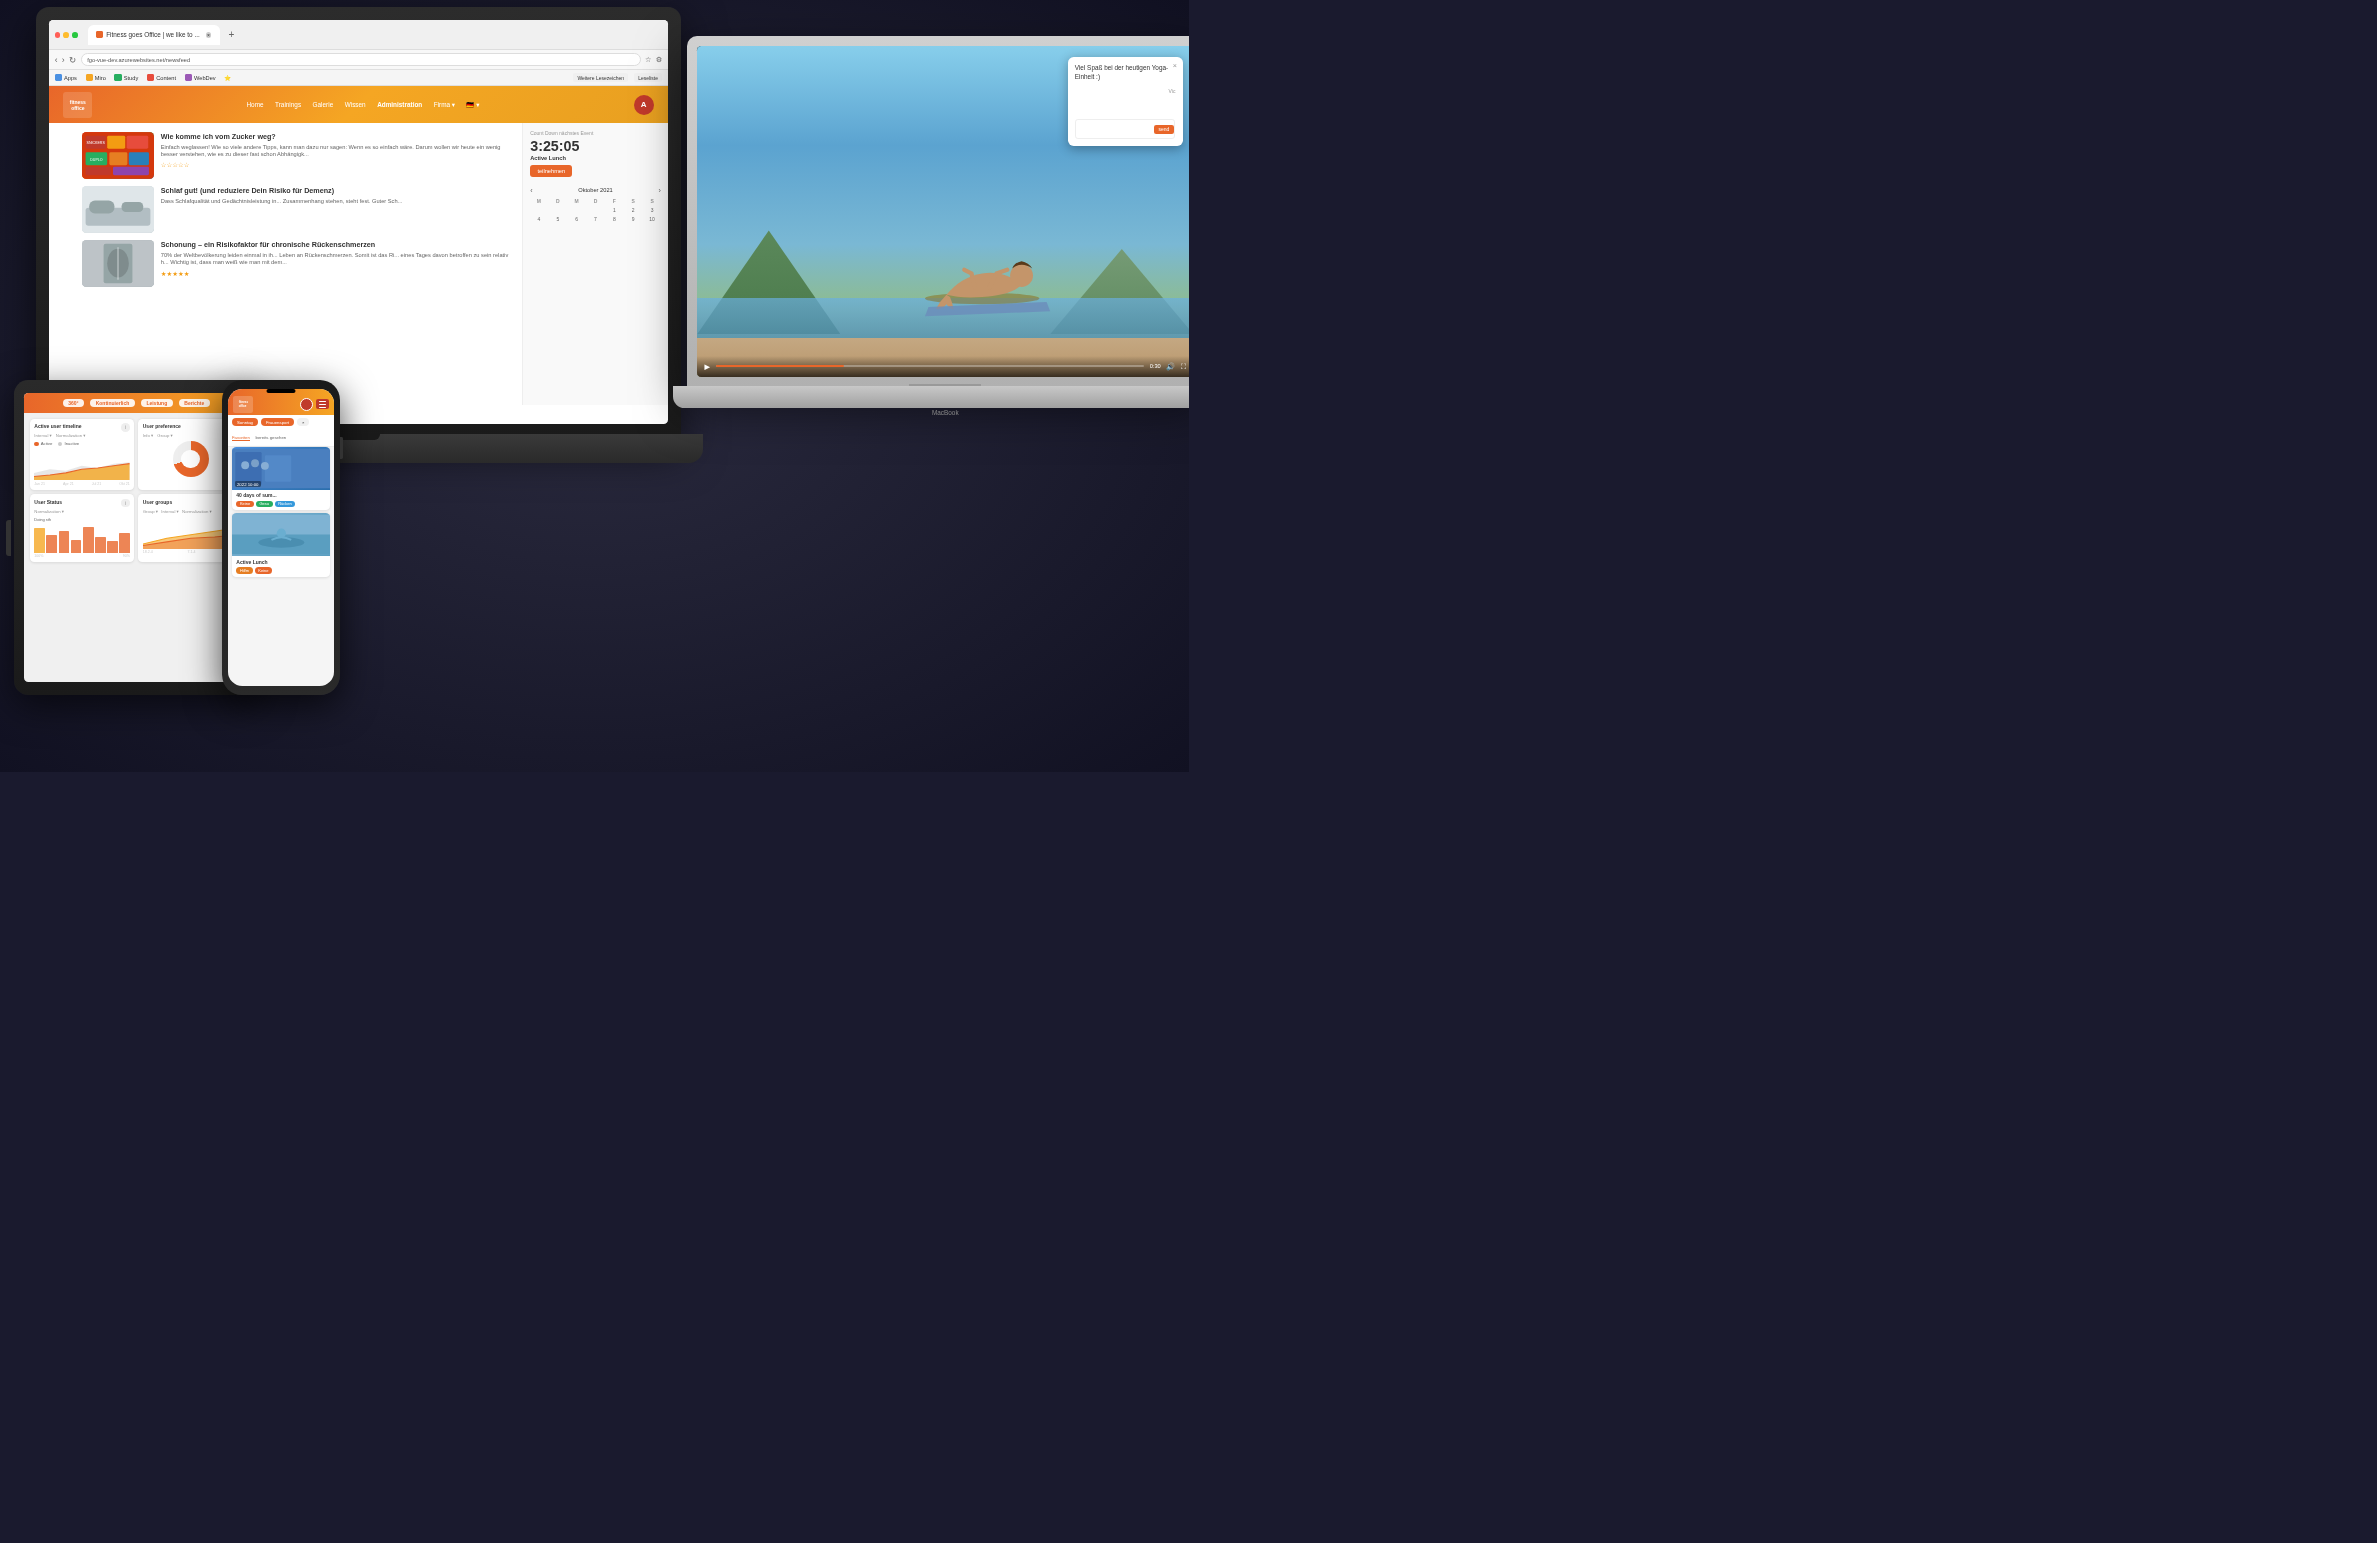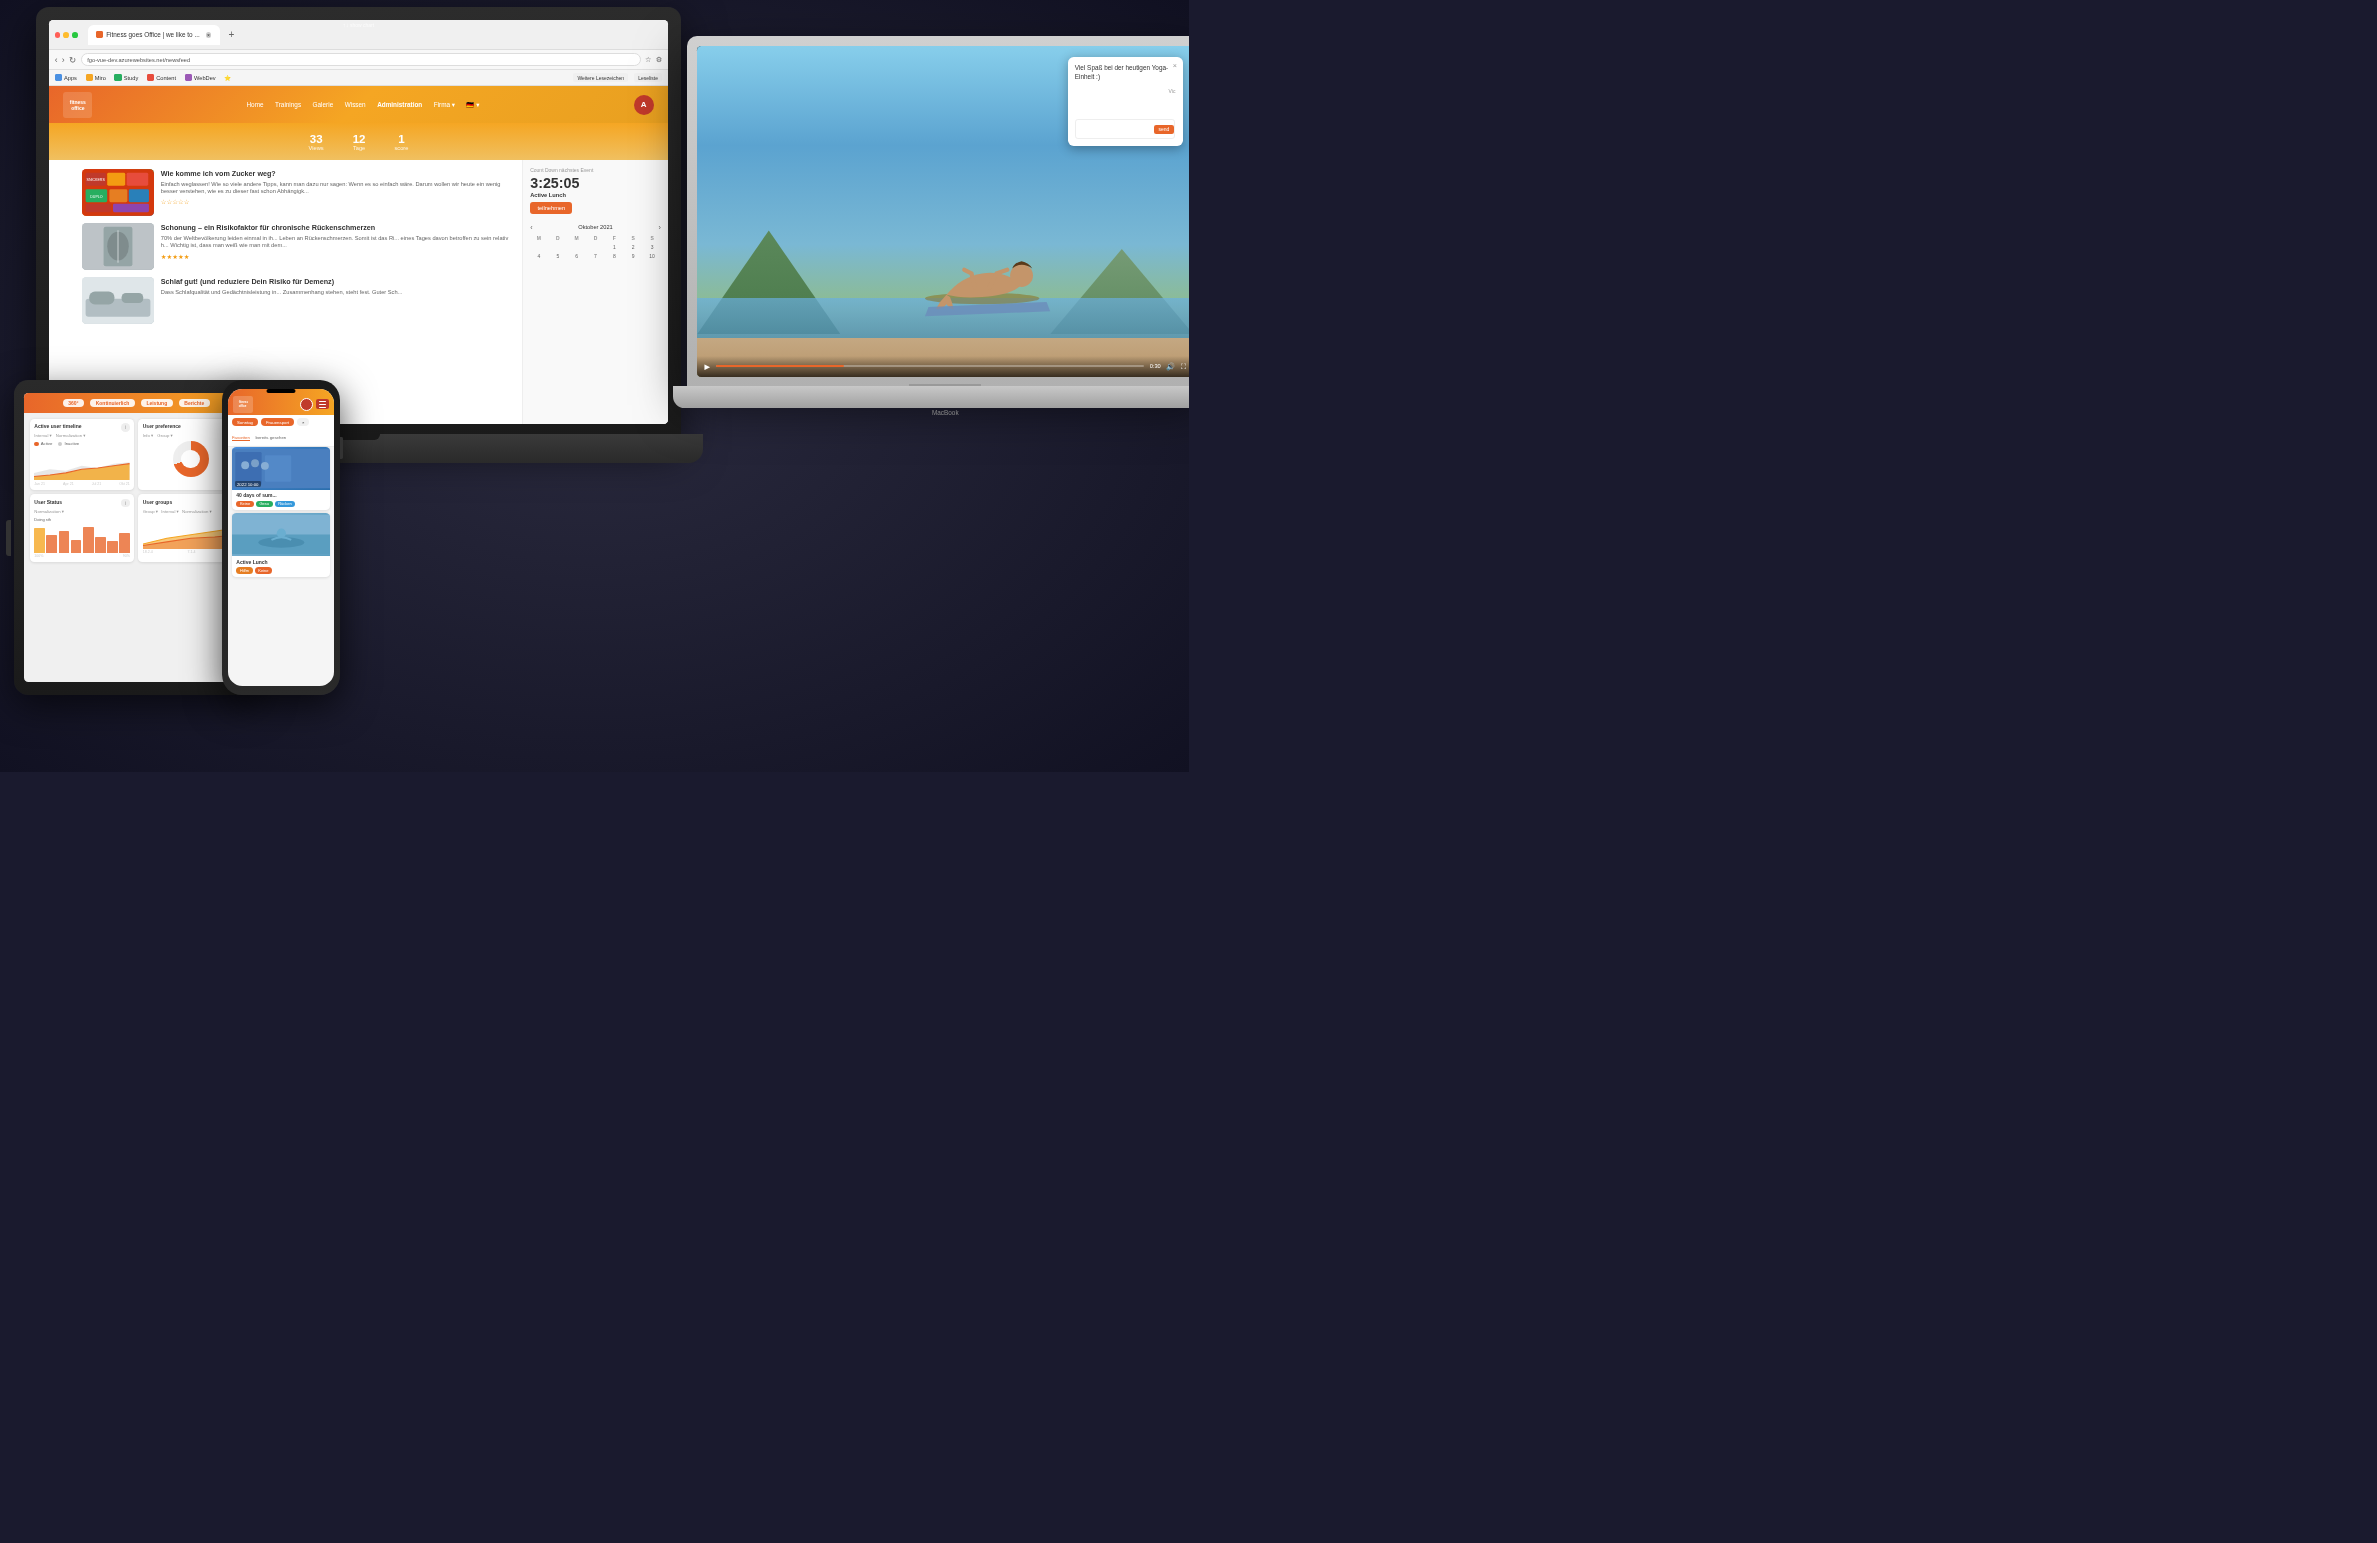--- a/index.html
+++ b/index.html
@@ -998,37 +998,20 @@
           <span>Trainings</span>
           <span>Galerie</span>
           <span>Wissen</span>
           <span style="font-weight:600">Administration</span>
           <span>Firma ▾</span>
           <span>🇩🇪 ▾</span>
         </div>
         <div class="site-nav-avatar">A</div>
       </div>
 
-      <div class="site-stats-bar">
-        <div style="position:absolute; top:0; left:50%; transform:translateX(-50%); font-size:5px; color:rgba(255,255,255,0.8); padding-top:1.4px">
-          <span style="font-size:5.7px">↑↓</span> <span>show chart</span>
-        </div>
-        <div class="stat-item">
-          <div class="stat-value">33</div>
-          <div class="stat-label">Views</div>
-        </div>
-        <div class="stat-item">
-          <div class="stat-value">12</div>
-          <div class="stat-label">Tage</div>
-        </div>
-        <div class="stat-item">
-          <div class="stat-value">1</div>
-          <div class="stat-label">score</div>
-        </div>
-      </div>
 
       <div class="site-content">
 
         <div class="articles-list">
 
           <div class="article-card">
             <div class="article-thumb">
               <div class="article-thumb-candy">
                 <svg width="72" height="47" viewBox="0 0 100 65" style="font-size:7px">
                   <rect width="100" height="65" fill="#d4380d"></rect>
@@ -1047,50 +1030,50 @@
             </div>
             <div class="article-content">
               <div class="article-title">Wie komme ich vom Zucker weg?</div>
               <div class="article-excerpt">Einfach weglassen! Wie so viele andere Tipps, kann man dazu nur sagen: Wenn es so einfach wäre. Darum wollen wir heute ein wenig besser verstehen, wie es zu dieser fast schon Abhängigk...</div>
               <div class="article-stars">☆☆☆☆☆</div>
             </div>
           </div>
 
           <div class="article-card">
             <div class="article-thumb">
+              <div class="article-thumb-sleep">
+                <svg width="72" height="47" viewBox="0 0 100 65">
+                  <rect width="100" height="65" fill="#dfe6e9"></rect>
+                  <rect x="5" y="30" width="90" height="25" rx="4" fill="#b2bec3"></rect>
+                  <rect x="10" y="20" width="35" height="18" rx="8" fill="#95a5a6"></rect>
+                  <rect x="55" y="22" width="30" height="14" rx="6" fill="#95a5a6"></rect>
+                </svg>
+              </div>
+            </div>
+            <div class="article-content">
+              <div class="article-title">Schlaf gut! (und reduziere Dein Risiko für Demenz)</div>
+              <div class="article-excerpt">Dass Schlafqualität und Gedächtnisleistung in... Zusammenhang stehen, steht fest. Guter Sch...</div>
+            </div>
+          </div>
+
+          <div class="article-card">
+            <div class="article-thumb">
               <div class="article-thumb-back">
                 <svg width="72" height="47" viewBox="0 0 100 65">
                   <rect width="100" height="65" fill="#bdc3c7"></rect>
                   <rect x="30" y="5" width="40" height="55" rx="3" fill="#95a5a6"></rect>
                   <ellipse cx="50" cy="32" rx="15" ry="20" fill="#7f8c8d"></ellipse>
                   <line x1="50" y1="10" x2="50" y2="55" stroke="#ecf0f1" stroke-width="1"></line>
                 </svg>
               </div>
             </div>
             <div class="article-content">
               <div class="article-title">Schonung – ein Risikofaktor für chronische Rückenschmerzen</div>
               <div class="article-excerpt">70% der Weltbevölkerung leiden einmal in ih... Leben an Rückenschmerzen. Somit ist das Ri... eines Tages davon betroffen zu sein relativ h... Wichtig ist, dass man weiß wie man mit dem...</div>
               <div class="article-stars" style="color:#f39c12">★★★★★</div>
-            </div>
-          </div>
-
-          <div class="article-card">
-            <div class="article-thumb">
-              <div class="article-thumb-sleep">
-                <svg width="72" height="47" viewBox="0 0 100 65">
-                  <rect width="100" height="65" fill="#dfe6e9"></rect>
-                  <rect x="5" y="30" width="90" height="25" rx="4" fill="#b2bec3"></rect>
-                  <rect x="10" y="20" width="35" height="18" rx="8" fill="#95a5a6"></rect>
-                  <rect x="55" y="22" width="30" height="14" rx="6" fill="#95a5a6"></rect>
-                </svg>
-              </div>
-            </div>
-            <div class="article-content">
-              <div class="article-title">Schlaf gut! (und reduziere Dein Risiko für Demenz)</div>
-              <div class="article-excerpt">Dass Schlafqualität und Gedächtnisleistung in... Zusammenhang stehen, steht fest. Guter Sch...</div>
             </div>
           </div>
         </div>
 
         <div class="site-sidebar">
           <div class="countdown-label">Count Down nächstes Event</div>
           <div class="countdown-time">3:25:05</div>
           <div class="countdown-event">Active Lunch</div>
           <button class="join-btn">teilnehmen</button>
 

